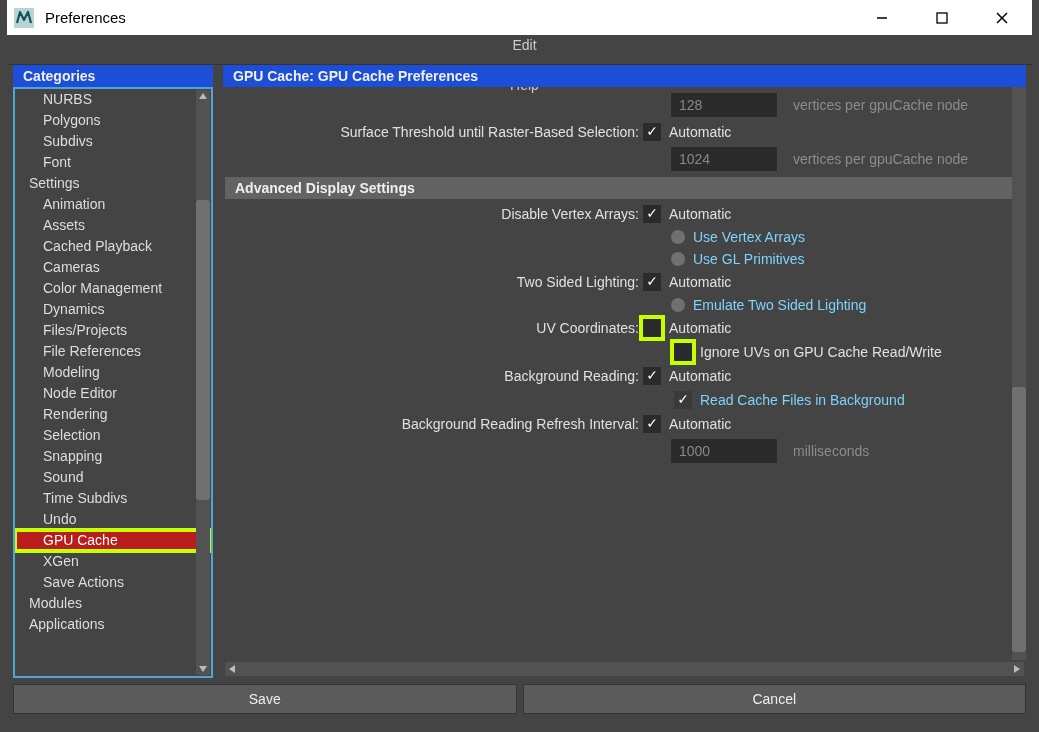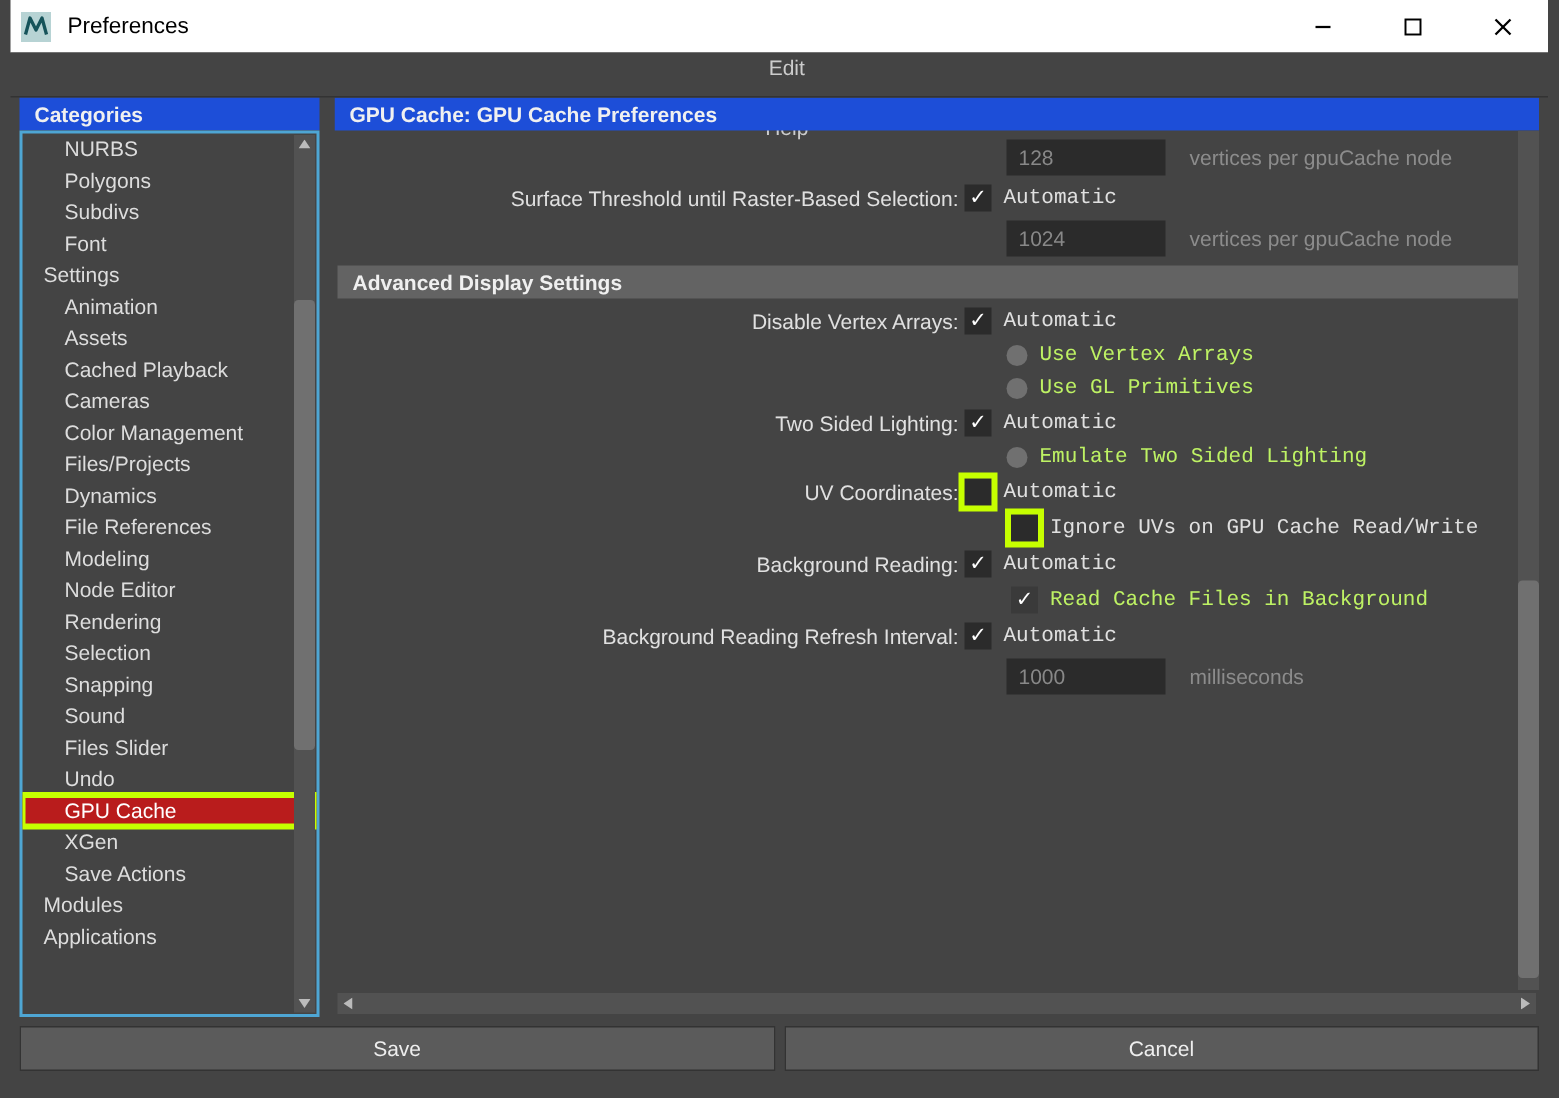--- a/index.html
+++ b/index.html
@@ -201,24 +201,23 @@
       color: #e0e0e0;
       padding-right: 4px;
     }
     .form-row .ctrls {
       display: flex;
       align-items: center;
       gap: 8px;
     }
     .form-row .ctrls .inline-label {
       color: #e0e0e0;
-      font-family: Liberation Mono, monospace;
     }
     .form-row .ctrls .inline-label.disabled {
-      color: #bef264;
+      color: #7dd3fc;
     }
     .form-row .aftertext {
       color: #8c8c8c;
       margin-left: 8px;
     }
 
     .chk {
       width: 18px; height: 18px;
       background: #2b2b2b;
       display:inline-flex; align-items:center; justify-content:center;
@@ -338,30 +337,30 @@
             <div class="cat-item lvl2">NURBS</div>
             <div class="cat-item lvl2">Polygons</div>
             <div class="cat-item lvl2">Subdivs</div>
             <div class="cat-item lvl2">Font</div>
             <div class="cat-item lvl1">Settings</div>
             <div class="cat-item lvl2">Animation</div>
             <div class="cat-item lvl2">Assets</div>
             <div class="cat-item lvl2">Cached Playback</div>
             <div class="cat-item lvl2">Cameras</div>
             <div class="cat-item lvl2">Color Management</div>
+            <div class="cat-item lvl2">Dynamics</div>
             <div class="cat-item lvl2">Files/Projects</div>
-            <div class="cat-item lvl2">Dynamics</div>
             <div class="cat-item lvl2">File References</div>
             <div class="cat-item lvl2">Modeling</div>
             <div class="cat-item lvl2">Node Editor</div>
             <div class="cat-item lvl2">Rendering</div>
             <div class="cat-item lvl2">Selection</div>
             <div class="cat-item lvl2">Snapping</div>
             <div class="cat-item lvl2">Sound</div>
-            <div class="cat-item lvl2">Files Slider</div>
+            <div class="cat-item lvl2">Time Subdivs</div>
             <div class="cat-item lvl2">Undo</div>
             <div class="cat-item lvl2 selected hl">GPU Cache</div>
             <div class="cat-item lvl2">XGen</div>
             <div class="cat-item lvl2">Save Actions</div>
             <div class="cat-item lvl1">Modules</div>
             <div class="cat-item lvl1">Applications</div>
           </div>
         <div class="scrollbar">
           <div class="arrow-up">
             <svg width="8" height="6">

